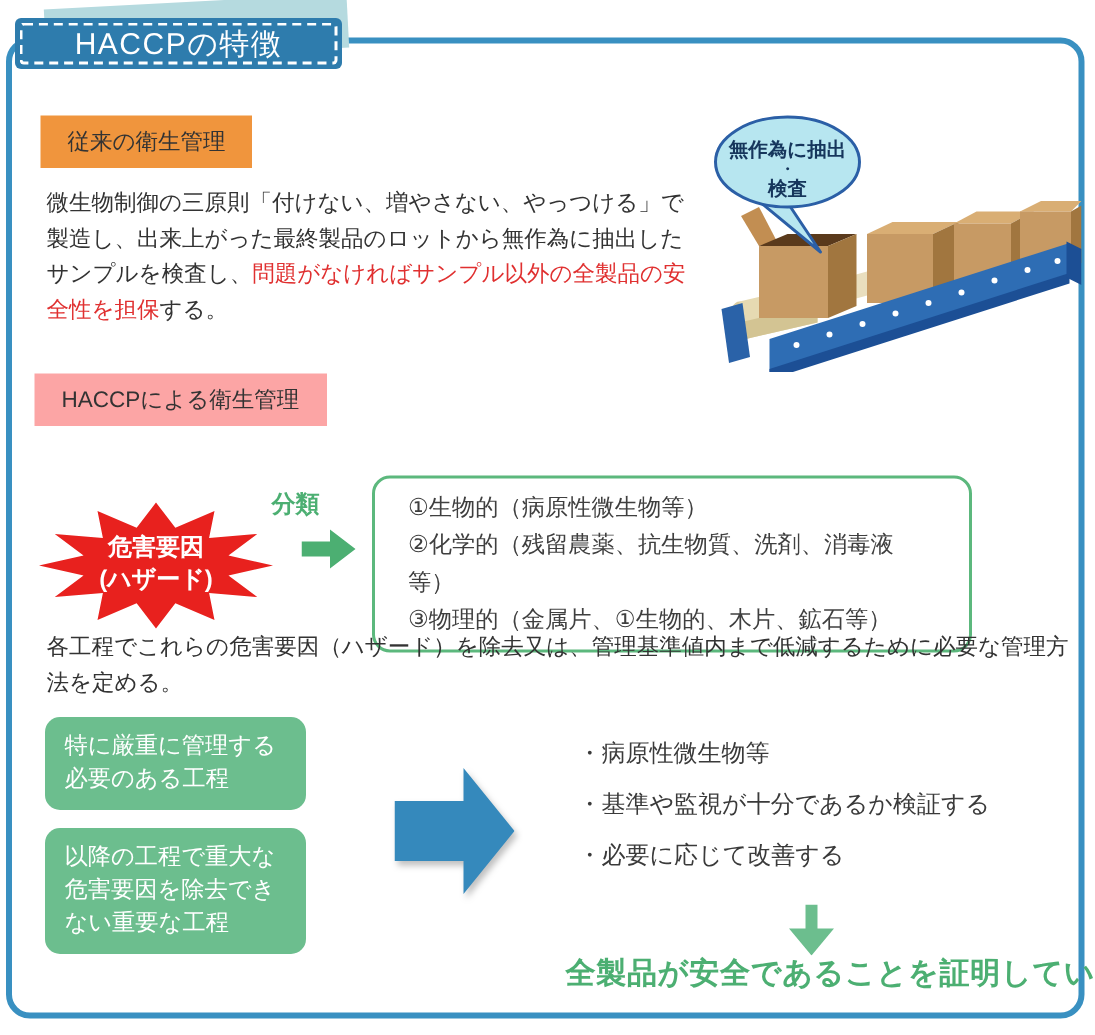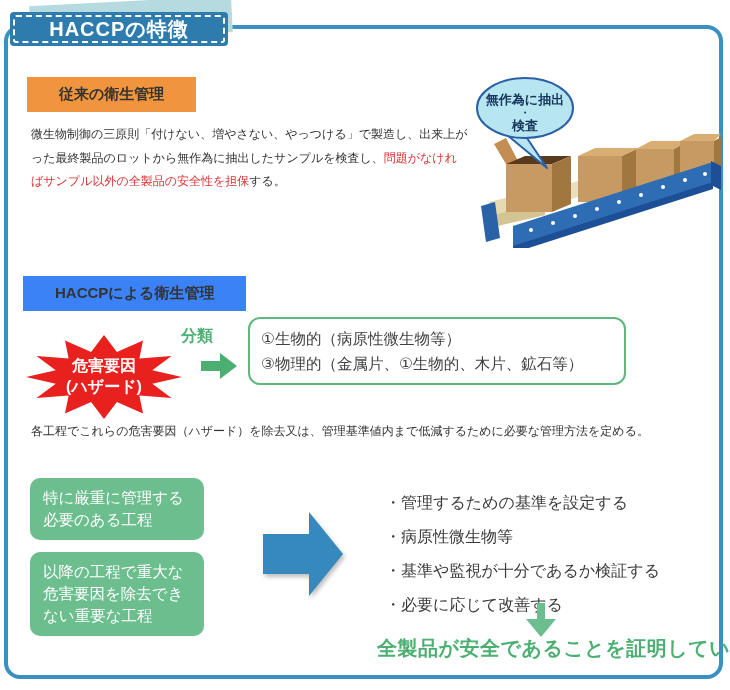--- a/index.html
+++ b/index.html
@@ -9,49 +9,49 @@
   
   .frame{position:absolute;left:4px;top:25px;width:711px;height:646px;
          border:4px solid #3990C1;border-radius:16px;background:#fff;}
 
   
   .accent-skew{position:absolute;left:30px;top:1px;width:202px;height:36px;
                background:#B5DADF;transform:rotate(-3deg);}
   .title-box{position:absolute;left:10px;top:12px;width:218px;height:34px;
              background:#2E7CAD;border-radius:4px;display:flex;align-items:center;justify-content:center;}
   .title-box .dash{position:absolute;inset:3px;border:2px dashed #fff;border-radius:3px;}
-  .title-text{position:relative;color:#fff;font-size:20px;font-weight:bold;letter-spacing:1px;}
+  .title-text{position:relative;color:#fff;font-size:20px;font-weight:normal;letter-spacing:1px;}
 
   
-  .sec-label{position:absolute;font-size:15px;font-weight:bold;color:#333;padding:8px 32px;}
+  .sec-label{position:absolute;font-size:15px;font-weight:normal;color:#333;padding:8px 18px;}
   .sec-label.orange{left:27px;top:77px;background:#F0953D;}
-  .sec-label.green{left:23px;top:276px;background:#3b82f6;}
+  .sec-label.green{left:23px;top:249px;background:#fca5a5;}
 
   
-  .para{position:absolute;font-size:12px;color:#333;line-height:23.5px;font-family:Liberation Mono, monospace;}
+  .para{position:absolute;font-size:15px;color:#333;line-height:23.5px;}
   .trad-para{left:31px;top:124px;width:438px;}
   .red{color:#E03030;}
   .process-note{left:31px;top:420px;width:682px;line-height:24px;}
 
   
   .illustration{position:absolute;left:473px;top:68px;width:248px;height:180px;}
 
   
   .hazard{position:absolute;left:23px;top:333px;width:162px;height:88px;}
   .hazard .burst{position:absolute;inset:0;}
   .hazard .label{position:absolute;inset:0;display:flex;flex-direction:column;
                  align-items:center;justify-content:center;color:#fff;font-weight:bold;
                  font-size:16px;line-height:1.3;text-align:center;}
 
   .class-label{position:absolute;left:181px;top:326px;color:#4CAF72;font-size:16px;font-weight:bold;}
   .class-arrow{position:absolute;left:201px;top:352px;}
 
   .class-box{position:absolute;left:248px;top:317px;width:352px;
              border:2px solid #5CB87D;border-radius:12px;background:#fff;
-             padding:7px 11px;font-size:15.5px;color:#3F3F3F;line-height:25px;}
+             padding:7px 22px;font-size:15.5px;color:#3F3F3F;line-height:25px;}
 
   
   .ccp-box{position:absolute;width:148px;background:#6CBE8E;border-radius:10px;
            padding:9px 13px;color:#fff;font-size:15.5px;line-height:22px;}
   .ccp-box.one{left:30px;top:478px;}
   .ccp-box.two{left:30px;top:552px;}
 
   .flow-arrow{position:absolute;left:263px;top:512px;filter:drop-shadow(2px 3px 2px rgba(0,0,0,0.25));}
 
   .actions{position:absolute;left:385px;top:492px;display:flex;flex-direction:column;gap:12px;
@@ -141,34 +141,34 @@
     </div>
   </div>
 
   <div class="class-label">分類</div>
   <svg class="class-arrow" width="38" height="28" viewBox="0 0 38 28">
     <polygon fill="#4CAF72" points="0,9 19,9 19,1 36,14 19,27 19,19 0,19"></polygon>
   </svg>
 
   <div class="class-box">
     <div>①生物的（病原性微生物等）</div>
+    <div>②化学的（残留農薬、抗生物質、洗剤、消毒液等）</div>
     <div>③物理的（金属片、①生物的、木片、鉱石等）</div>
   </div>
 
   <div class="para process-note">各工程でこれらの危害要因（ハザード）を除去又は、管理基準値内まで低減するために必要な管理方法を定める。</div>
 
   <div class="ccp-box one">特に厳重に管理する必要のある工程</div>
   <div class="ccp-box two">以降の工程で重大な危害要因を除去できない重要な工程</div>
 
   <svg class="flow-arrow" width="80" height="84" viewBox="0 0 80 84">
     <polygon fill="#3589BC" points="0,22 46,22 46,0 80,42 46,84 46,62 0,62"></polygon>
   </svg>
 
   <div class="actions">
-    <div>・管理するための基準を設定する</div>
     <div>・病原性微生物等</div>
     <div>・基準や監視が十分であるか検証する</div>
     <div>・必要に応じて改善する</div>
   </div>
 
   <svg class="down-arrow" width="30" height="34" viewBox="0 0 30 34">
     <polygon fill="#6CBE8E" points="11,0 19,0 19,16 30,16 15,34 0,16 11,16"></polygon>
   </svg>
 
   <div class="conclusion">全製品が安全であることを証明していく</div>

